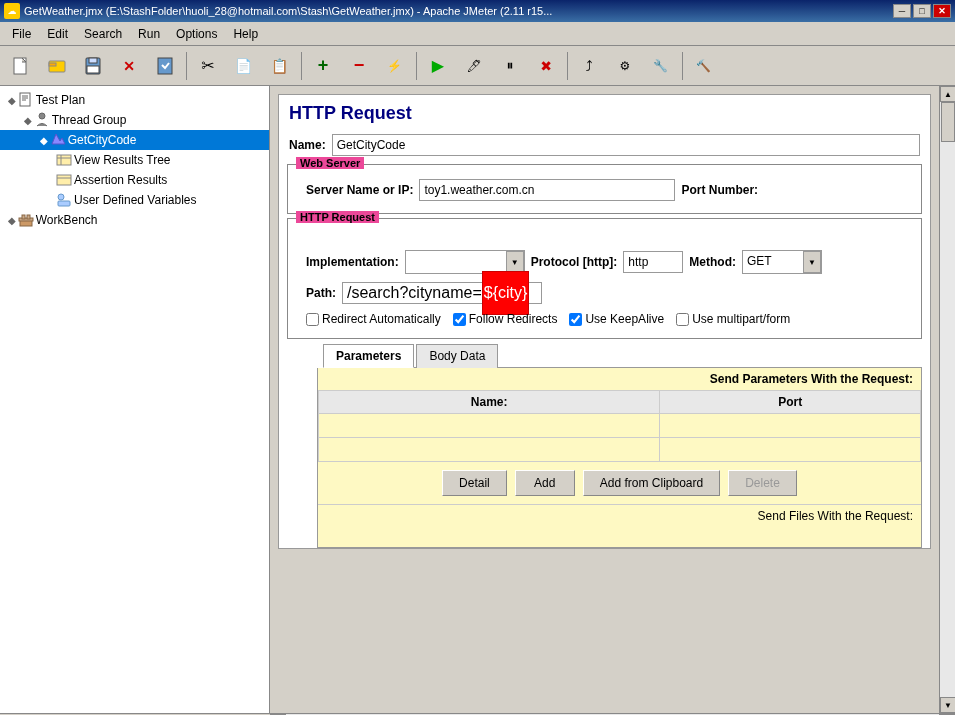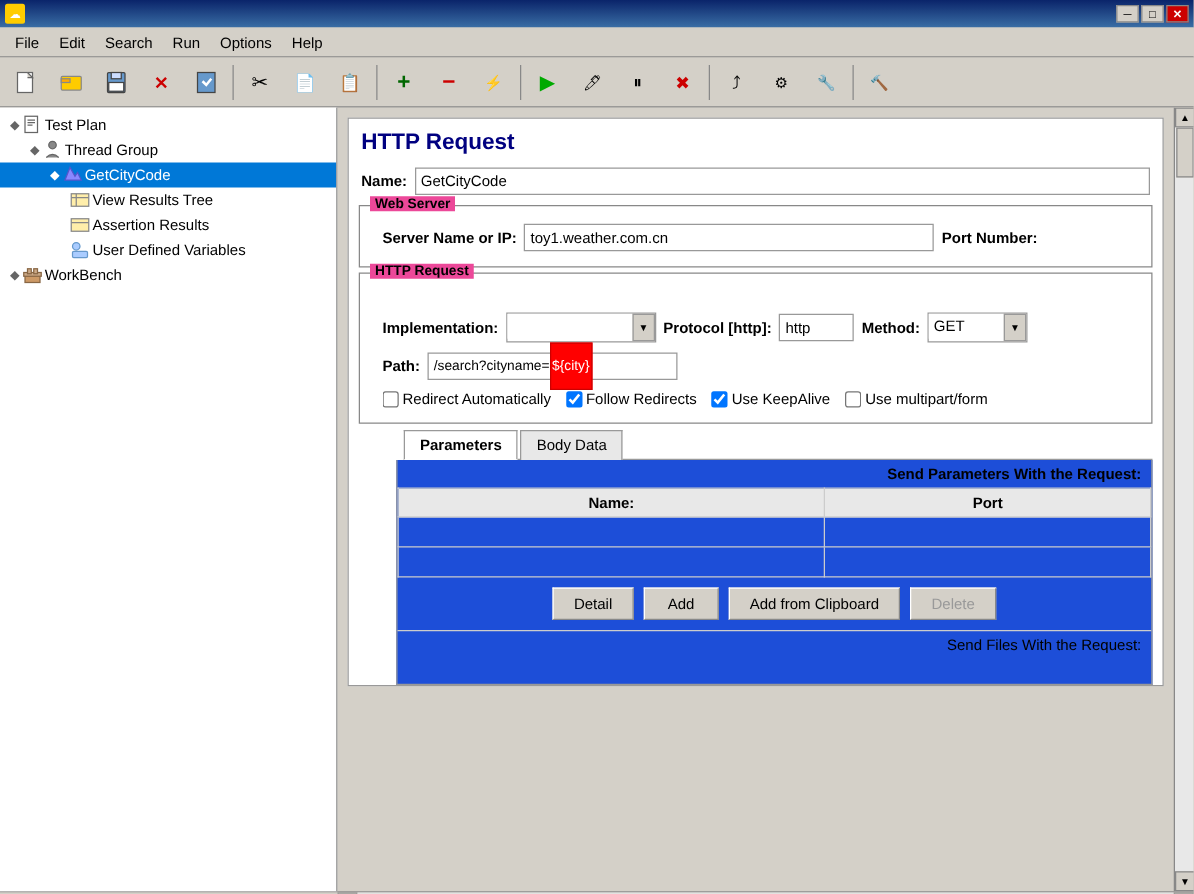--- a/index.html
+++ b/index.html
@@ -178,21 +178,21 @@
     }
     .tab.active {
       background: white;
       border-bottom: 1px solid white;
       font-weight: bold;
       z-index: 1;
     }
     .tab-content {
       border: 1px solid #999;
       border-top: none;
-      background: #1d4ed8;
+      background: #fef9c3;
       min-height: 180px;
       margin-left: 30px;
     }
 
     
     .params-table {
       width: 100%;
       border-collapse: collapse;
     }
     .params-table th {
@@ -241,21 +241,21 @@
       padding: 12px 1px;
       border: 1px solid #cc0000;
     }
     .path-display {
       display: flex;
       align-items: center;
       gap: 0;
       border: 1px solid #999;
       background: white;
       padding: 2px 4px;
-      font-size: 11px;
+      font-size: 16px;
       height: 22px;
       min-width: 200px;
     }
 
     .dropdown-arrow {
       border: 1px solid #999;
       background: #d4d0c8;
       width: 18px;
       height: 22px;
       display: flex;
@@ -264,20 +264,21 @@
       cursor: pointer;
       font-size: 8px;
     }
   </style>
 </head>
 <body>
 
 <div class="title-bar">
   <div class="title-bar-left">
     <div class="title-bar-icon">☁</div>
+    <span>GetWeather.jmx (E:\StashFolder\huoli_28@hotmail.com\Stash\GetWeather.jmx) - Apache JMeter (2.11 r15...</span>
   </div>
   <div class="title-bar-buttons">
     <div class="title-btn">─</div>
     <div class="title-btn">□</div>
     <div class="title-btn close">✕</div>
   </div>
 </div>
 
 <div class="menu-bar">
   <div class="menu-item">File</div>
@@ -429,21 +430,21 @@
         <div class="form-row">
           <span class="form-label">Name:</span>
           <input class="form-input form-input-wide" type="text" value="GetCityCode" style="">
         </div>
 
 
         <div class="section-box">
           <span class="section-legend">Web Server</span>
           <div class="form-row" style="margin-top:6px;">
             <span class="form-label">Server Name or IP:</span>
-            <input class="form-input" type="text" style="width: 328px;" value="toy1.weather.com.cn">
+            <input class="form-input" type="text" style="width: 256px;" value="toy1.weather.com.cn">
             <span class="form-label">Port Number:</span>
           </div>
         </div>
 
         <div class="section-box">
           <span class="section-legend">HTTP Request</span>
 
           <div class="form-row" style="margin-top:23px;">
             <span class="form-label">Implementation:</span>
             <div style="display:flex; border:1px solid #999;">

